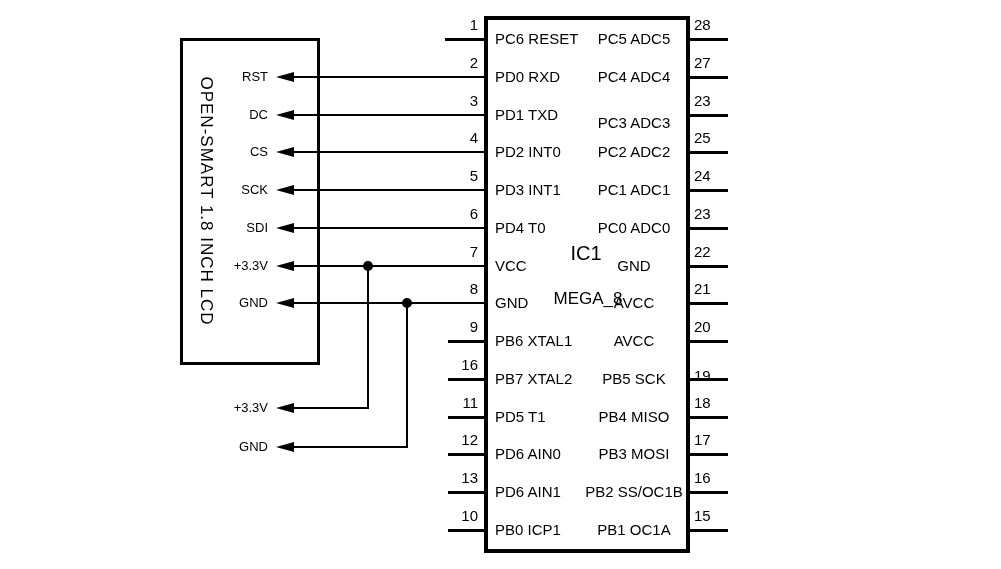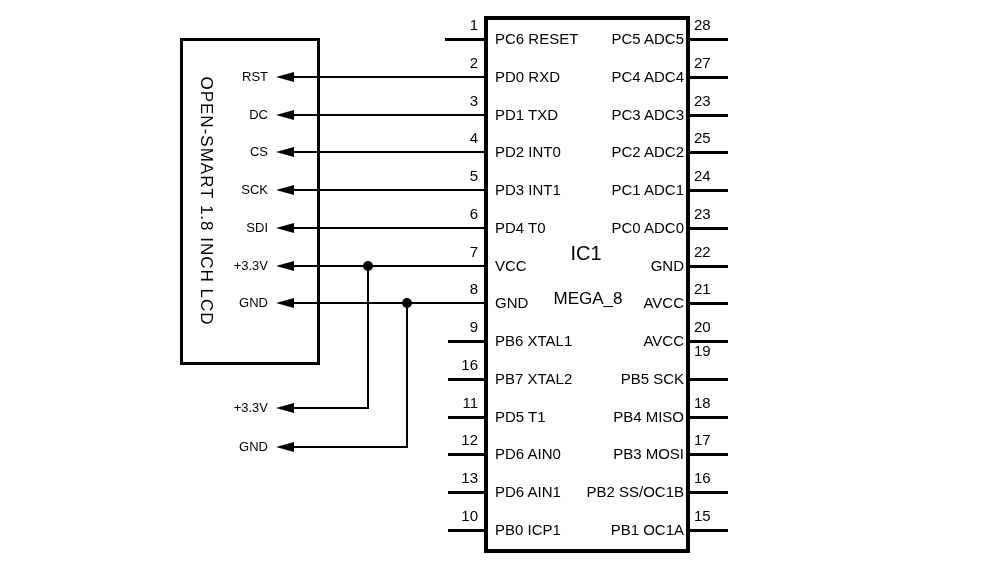--- a/index.html
+++ b/index.html
@@ -10,21 +10,21 @@
   .wire { position:absolute; height:2px; background:#000; }
   .stub { position:absolute; height:3px; background:#000; }
   .vwire{ position:absolute; width:2px;  background:#000; }
   .arrow{ position:absolute; width:0; height:0;
           border-top:5px solid transparent; border-bottom:5px solid transparent;
           border-right:18px solid #000; }
   .dot  { position:absolute; width:10px; height:10px; background:#000; border-radius:50%; }
   .num  { position:absolute; width:50px; height:20px; line-height:20px; font-size:15px; }
   .num.l{ text-align:right; }
   .lbl  { position:absolute; height:18px; line-height:18px; font-size:15px; white-space:nowrap; }
-  .lbl.r{ width:100px; text-align:right; }
+  .lbl.r{ width:100px; text-align:center; }
   .lcdlbl { position:absolute; left:168px; width:100px; height:18px; line-height:18px;
             text-align:right; font-size:13px; white-space:nowrap; }
   .lcdtitle { position:absolute; left:42px; top:186px; width:327px; height:30px;
               transform:rotate(90deg); text-align:center; line-height:30px;
               font-size:17px; letter-spacing:1px; white-space:nowrap; }
   .icdes  { position:absolute; left:536px; top:243px; width:100px; text-align:center;
             font-size:20px; line-height:20px; }
   .icpart { position:absolute; left:538px; top:290px; width:100px; text-align:center;
             font-size:17px; line-height:18px; }
 </style>
@@ -116,21 +116,21 @@
 
   <div class="num" style="left:694px;top:15px">28</div>
   <div class="num" style="left:694px;top:53px">27</div>
   <div class="num" style="left:694px;top:91px">23</div>
   <div class="num" style="left:694px;top:128px">25</div>
   <div class="num" style="left:694px;top:166px">24</div>
   <div class="num" style="left:694px;top:204px">23</div>
   <div class="num" style="left:694px;top:242px">22</div>
   <div class="num" style="left:694px;top:279px">21</div>
   <div class="num" style="left:694px;top:317px">20</div>
-  <div class="num" style="left:694px;top:341px">19</div>
+  <div class="num" style="left:694px;top:366px">19</div>
   <div class="num" style="left:694px;top:393px">18</div>
   <div class="num" style="left:694px;top:430px">17</div>
   <div class="num" style="left:694px;top:468px">16</div>
   <div class="num" style="left:694px;top:506px">15</div>
 
   <div class="stub" style="left:690px;top:38px;width:38px"></div>
   <div class="stub" style="left:690px;top:76px;width:38px"></div>
   <div class="stub" style="left:690px;top:114px;width:38px"></div>
   <div class="stub" style="left:690px;top:151px;width:38px"></div>
   <div class="stub" style="left:690px;top:189px;width:38px"></div>
@@ -139,21 +139,21 @@
   <div class="stub" style="left:690px;top:302px;width:38px"></div>
   <div class="stub" style="left:690px;top:340px;width:38px"></div>
   <div class="stub" style="left:690px;top:378px;width:38px"></div>
   <div class="stub" style="left:690px;top:416px;width:38px"></div>
   <div class="stub" style="left:690px;top:453px;width:38px"></div>
   <div class="stub" style="left:690px;top:491px;width:38px"></div>
   <div class="stub" style="left:690px;top:529px;width:38px"></div>
 
   <div class="lbl r" style="left:584px;top:30px">PC5 ADC5</div>
   <div class="lbl r" style="left:584px;top:68px">PC4 ADC4</div>
-  <div class="lbl r" style="left:584px;top:106px">PC3 ADC3</div>
+  <div class="lbl r" style="left:584px;top:114px">PC3 ADC3</div>
   <div class="lbl r" style="left:584px;top:143px">PC2 ADC2</div>
   <div class="lbl r" style="left:584px;top:181px">PC1 ADC1</div>
   <div class="lbl r" style="left:584px;top:219px">PC0 ADC0</div>
   <div class="lbl r" style="left:584px;top:257px">GND</div>
   <div class="lbl r" style="left:584px;top:294px">AVCC</div>
   <div class="lbl r" style="left:584px;top:332px">AVCC</div>
   <div class="lbl r" style="left:584px;top:370px">PB5 SCK</div>
   <div class="lbl r" style="left:584px;top:408px">PB4 MISO</div>
   <div class="lbl r" style="left:584px;top:445px">PB3 MOSI</div>
   <div class="lbl r" style="left:584px;top:483px">PB2 SS/OC1B</div>

